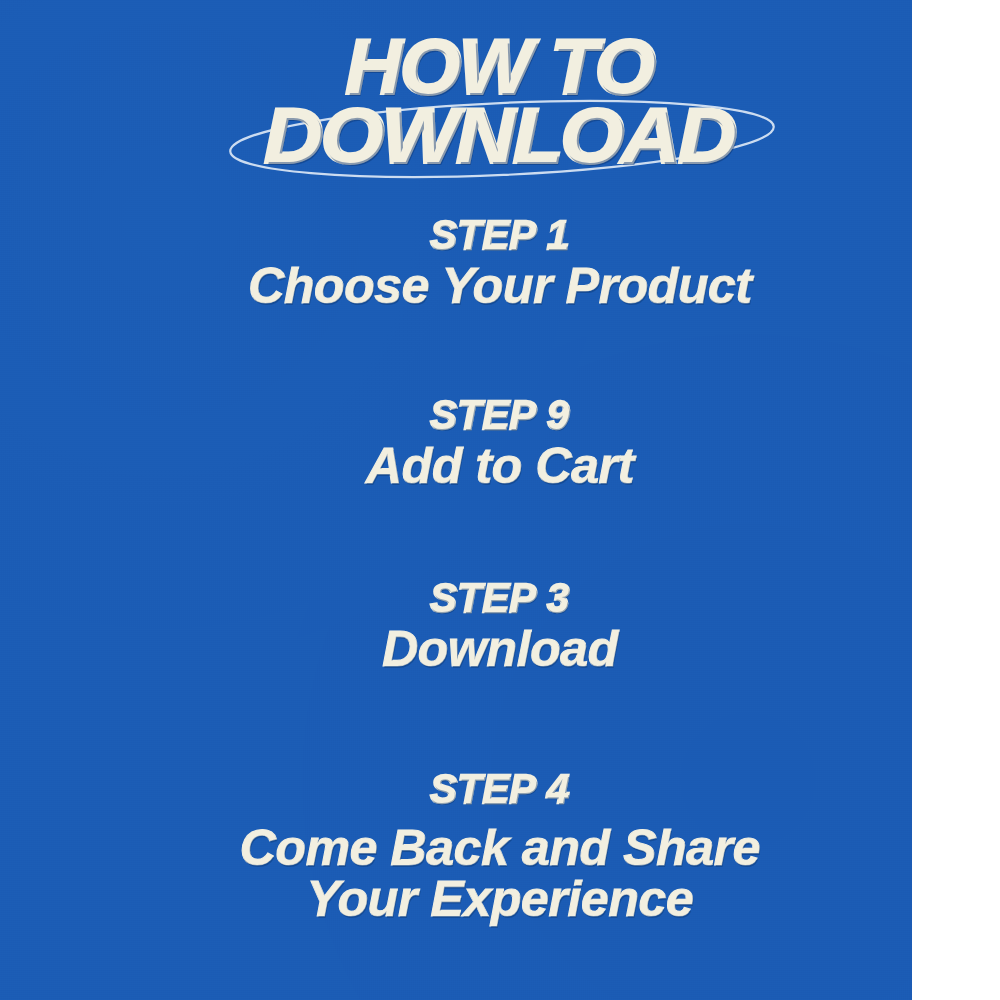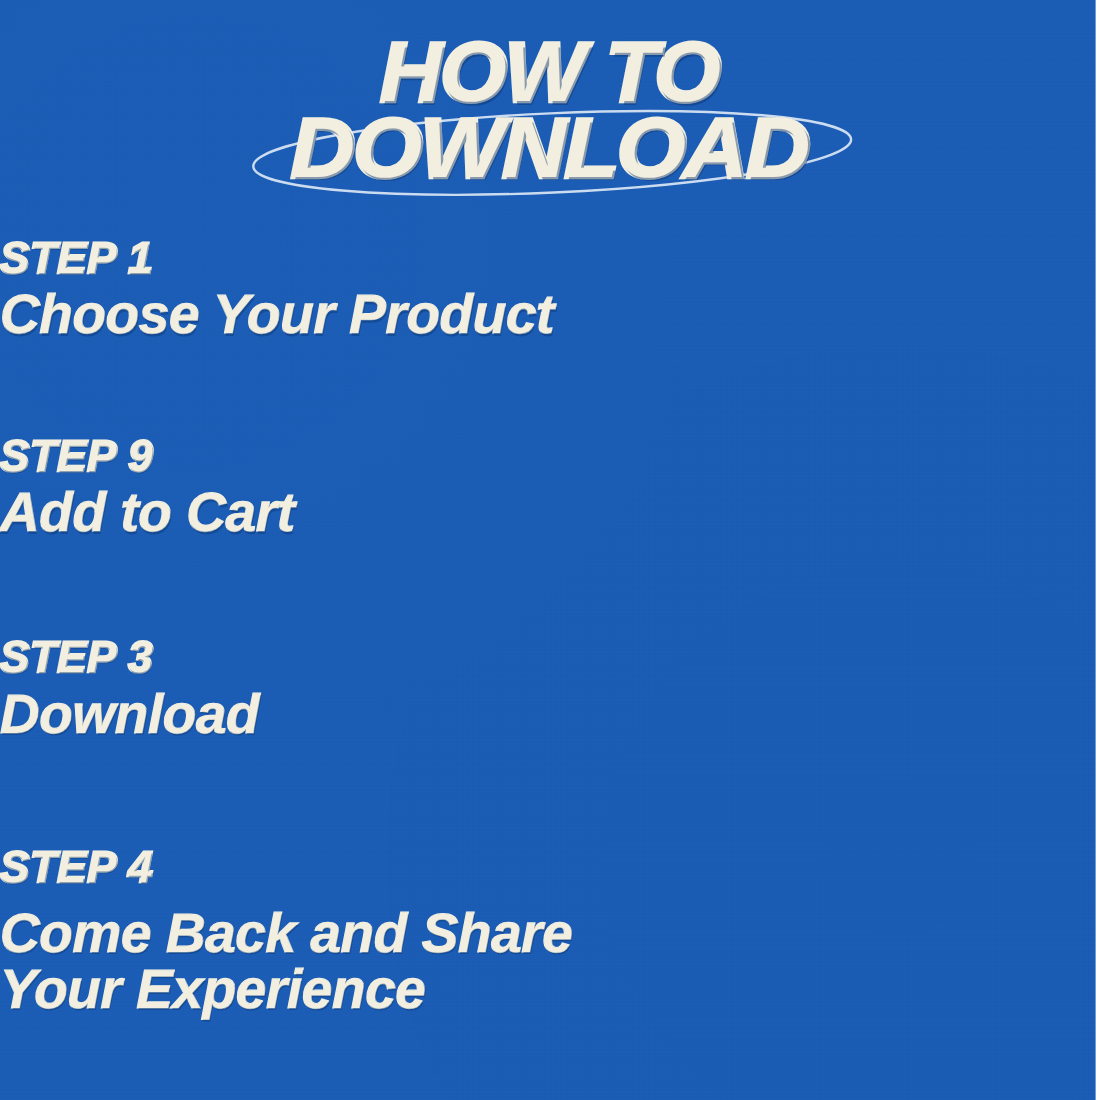--- a/index.html
+++ b/index.html
@@ -8,21 +8,21 @@
   }
   body {
     width: 1000px;
     height: 1000px;
     overflow: hidden;
     font-family: "Liberation Sans", sans-serif;
   }
 
   #poster {
     position: relative;
-    width: 996px;
+    width: 912px;
     height: 1000px;
     background: #1b5cb5;
     overflow: hidden;
   }
 
   
   #grain {
     position: absolute;
     inset: 0;
     pointer-events: none;
@@ -83,20 +83,21 @@
     stroke: #dbe7f5;
     stroke-width: 2.2;
     opacity: .92;
   }
 
   
   .step {
     position: absolute;
     left: 0;
     width: 1000px;
+    text-align: center;
   }
   #step-1 { top: 214px; }
   #step-2 { top: 394px; }
   #step-3 { top: 577px; }
   #step-4 { top: 768px; }
 
   .step-label {
     display: block;
     color: #f2efe0;
     font-family: "Liberation Sans", sans-serif;

